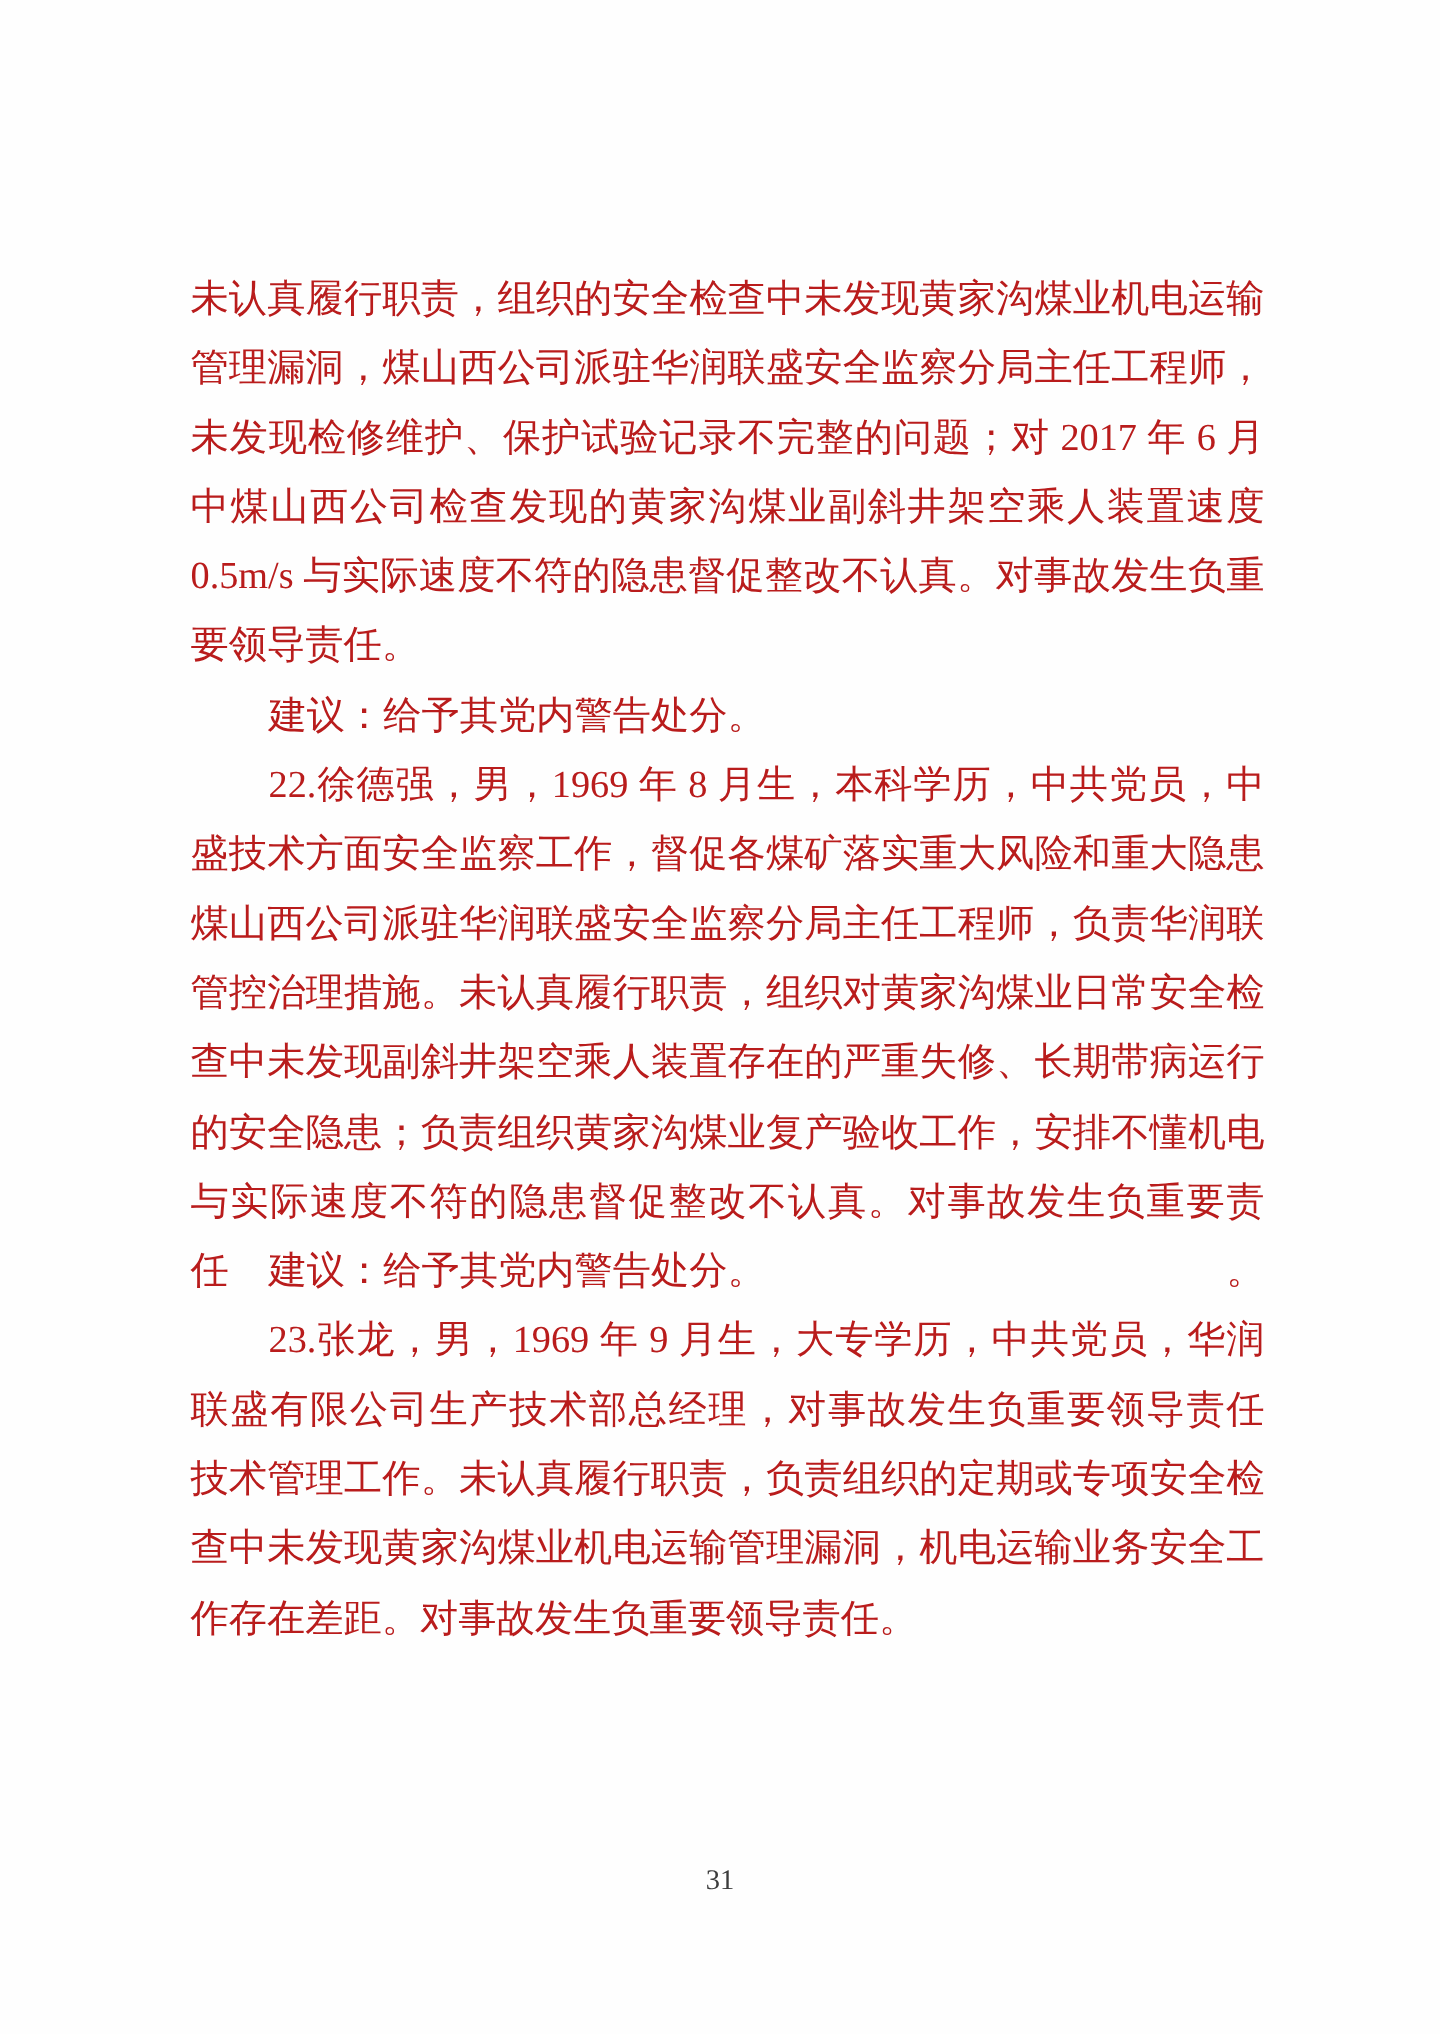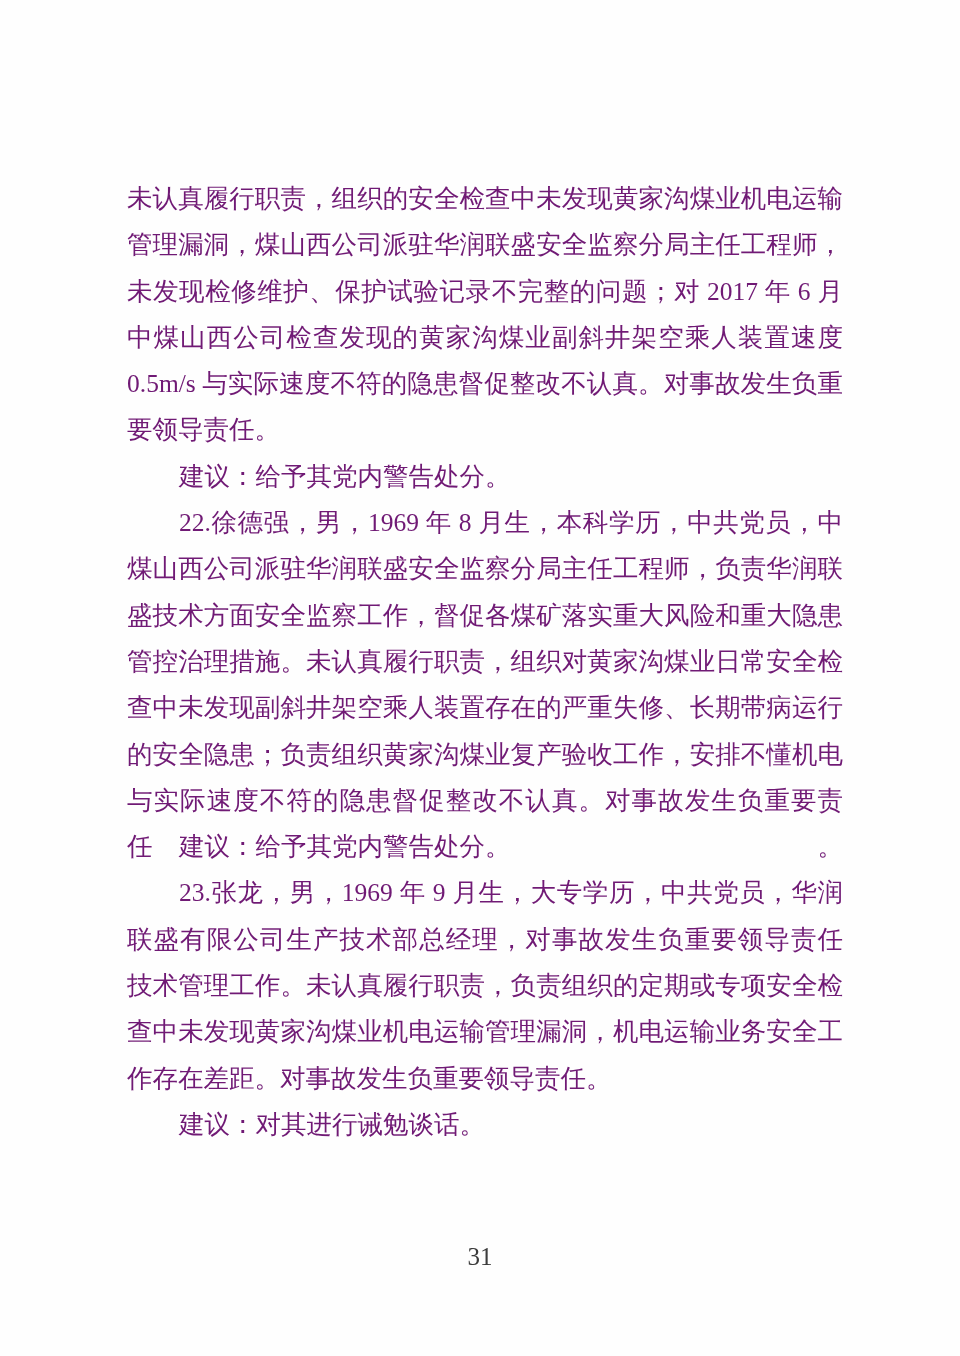--- a/index.html
+++ b/index.html
@@ -21,21 +21,21 @@
     height: 1356px;
     background: #fefefe;
   }
   .textblock {
     position: absolute;
     left: 127px;
     top: 176px;
     width: 716px;
     font-size: 25.5px;
     line-height: 46.3px;
-    color: #701a75;
+    color: #b91c1c;
     letter-spacing: 0;
   }
   
   .ln {
     text-align: justify;
     text-align-last: justify;
     height: 46.3px;
     overflow: visible;
   }
   
@@ -46,48 +46,47 @@
   
   .ln.ind {
     text-indent: 52px;
   }
   .pageno {
     position: absolute;
     left: 0;
     top: 1243px;
     width: 960px;
     text-align: center;
-    font-size: 25px;
+    font-size: 19px;
     color: #3c3c3c;
   }
 </style>
 </head>
 <body>
 
 <div class="sheet">
 
   <div class="textblock">
     <div class="ln">未认真履行职责，组织的安全检查中未发现黄家沟煤业机电运输</div>
     <div class="ln">管理漏洞，煤山西公司派驻华润联盛安全监察分局主任工程师，</div>
     <div class="ln">未发现检修维护、保护试验记录不完整的问题；对 2017 年 6 月</div>
     <div class="ln">中煤山西公司检查发现的黄家沟煤业副斜井架空乘人装置速度</div>
     <div class="ln">0.5m/s 与实际速度不符的隐患督促整改不认真。对事故发生负重</div>
     <div class="ln end">要领导责任。</div>
     <div class="ln ind end">建议：给予其党内警告处分。</div>
     <div class="ln ind">22.徐德强，男，1969 年 8 月生，本科学历，中共党员，中</div>
+    <div class="ln">盛技术方面安全监察工作，督促各煤矿落实重大风险和重大隐患</div>
     <div class="ln">煤山西公司派驻华润联盛安全监察分局主任工程师，负责华润联</div>
-    <div class="ln">盛技术方面安全监察工作，督促各煤矿落实重大风险和重大隐患</div>
     <div class="ln">管控治理措施。未认真履行职责，组织对黄家沟煤业日常安全检</div>
     <div class="ln">查中未发现副斜井架空乘人装置存在的严重失修、长期带病运行</div>
     <div class="ln">的安全隐患；负责组织黄家沟煤业复产验收工作，安排不懂机电</div>
     <div class="ln">与实际速度不符的隐患督促整改不认真。对事故发生负重要责任。</div>
     <div class="ln ind end">建议：给予其党内警告处分。</div>
     <div class="ln ind">23.张龙，男，1969 年 9 月生，大专学历，中共党员，华润</div>
     <div class="ln">联盛有限公司生产技术部总经理，对事故发生负重要领导责任</div>
     <div class="ln">技术管理工作。未认真履行职责，负责组织的定期或专项安全检</div>
     <div class="ln">查中未发现黄家沟煤业机电运输管理漏洞，机电运输业务安全工</div>
     <div class="ln end">作存在差距。对事故发生负重要领导责任。</div>
-    <div class="ln ind end">建议：对其进行诫勉谈话。</div>
   </div>
 
   <div class="pageno">31</div>
 
 </div>
 
 </body></html>

